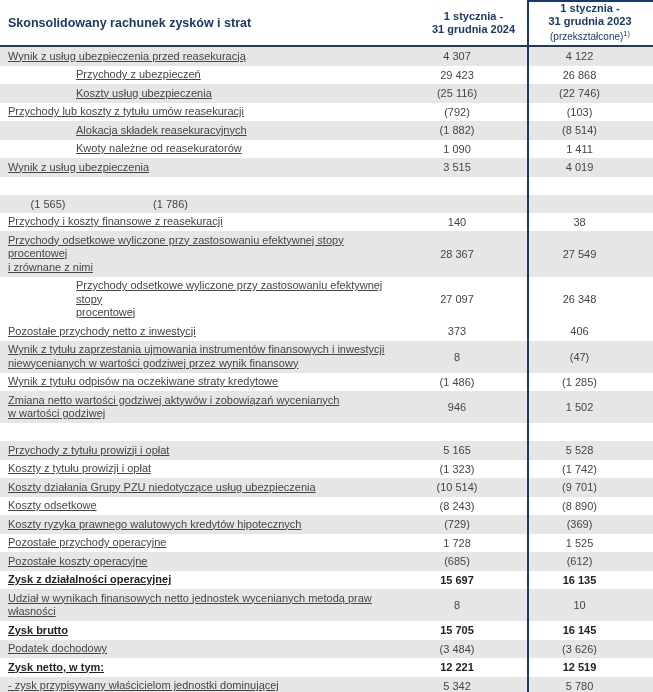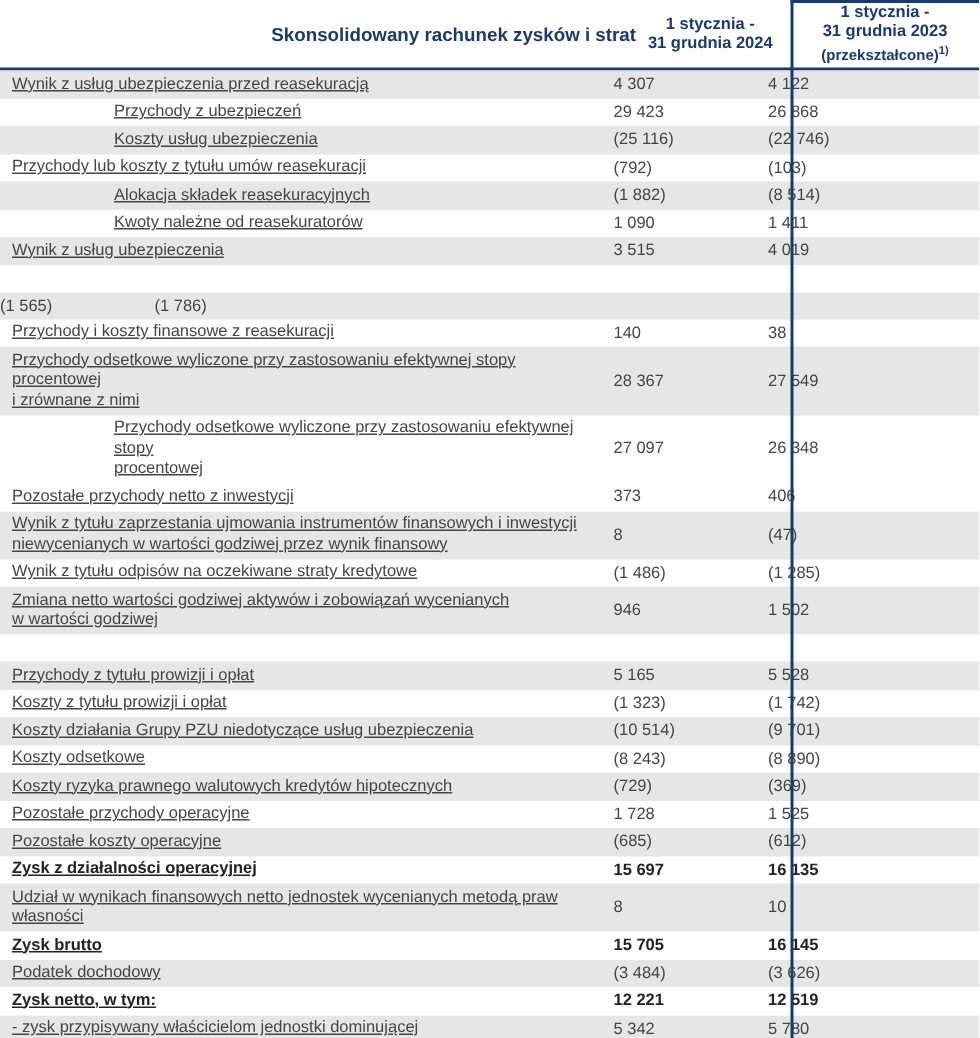--- a/index.html
+++ b/index.html
@@ -23,34 +23,33 @@
     height:45px;
     border-bottom:2px solid var(--navy);
     box-sizing:content-box;
   }
   .h-title{
     flex:1;
     padding-left:8px;
     color:var(--navy);
     font-weight:bold;
     font-size:12.5px;
-    text-align:right;
   }
   .h-col{
     color:var(--navy);
     font-weight:bold;
     font-size:11px;
     line-height:13px;
     text-align:center;
     box-sizing:border-box;
   }
   .c2024{width:103px;padding-right:4px;}
   .c2023{width:126px;}
   .h-note{
-    font-weight:bold;
+    font-weight:normal;
     font-size:10px;
     line-height:11px;
   }
   .h-note sup{font-size:7.5px;}
   
   .tbody{width:653px;}
   .row{
     display:flex;
     align-items:center;
     min-height:18px;
@@ -62,21 +61,21 @@
   .row.spacer{height:18px;background:#ffffff;}
   .cl{
     flex:1;
     padding:2.5px 6px 2.5px 8px;
     line-height:13.5px;
     white-space:pre-line;
     text-decoration:underline;
   }
   .row.ind .cl{padding-left:28px;margin-left:48px;}
   .cv{
-    text-align:left;
+    text-align:center;
     box-sizing:border-box;
     align-self:center;
   }
   .v1{width:103px;padding-right:7px;}
   .v2{width:141px;padding-right:6px;}
   
   .vline{
     position:absolute;
     left:527px;top:0;
     width:2px;height:692px;

